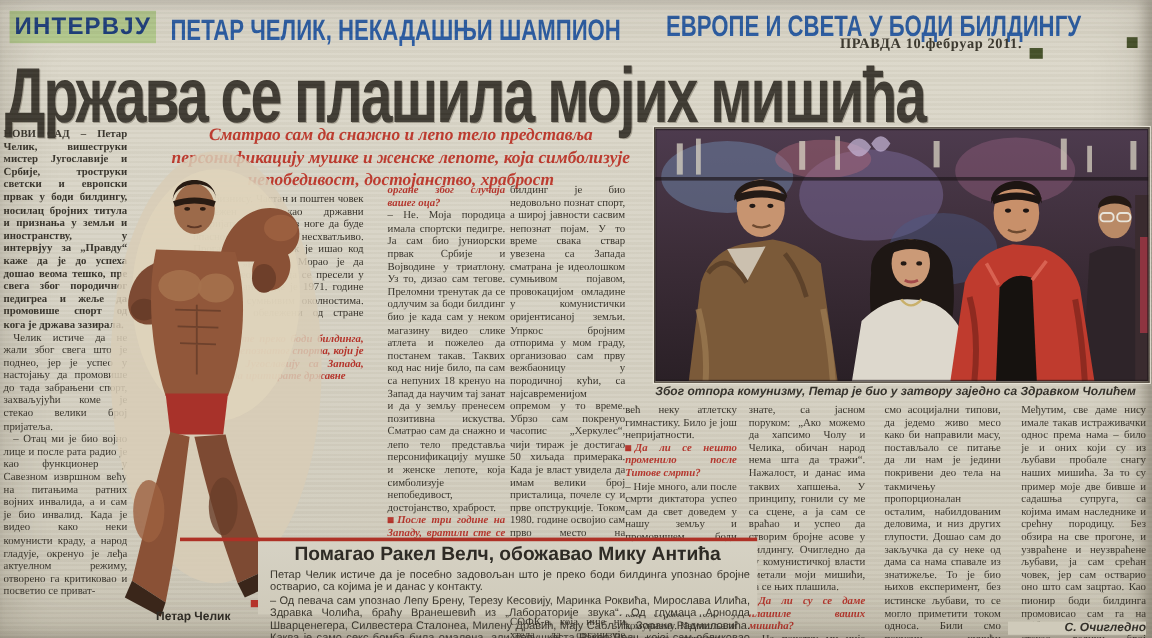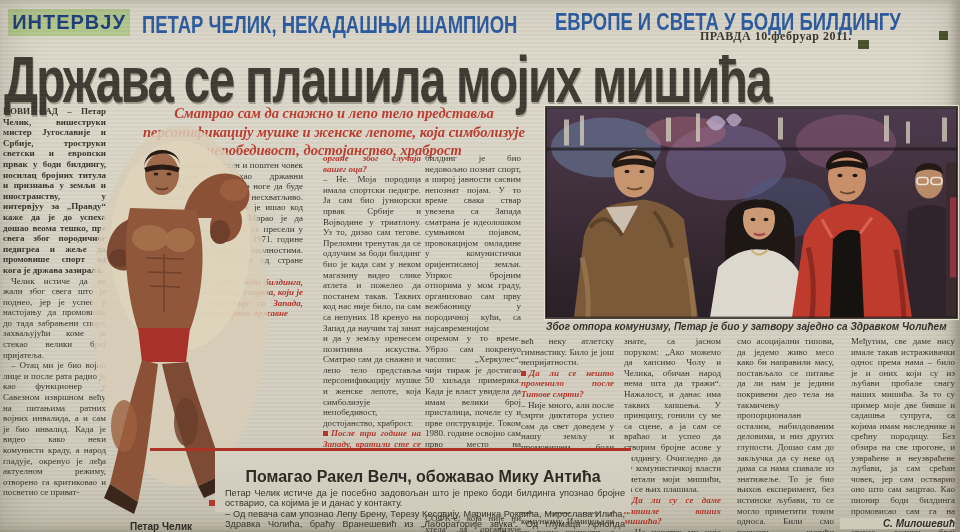--- a/index.html
+++ b/index.html
@@ -43,28 +43,28 @@
   .c2{left:161px;top:160px;width:142px;z-index:1;}
   .c3{left:323px;top:153px;width:98px;}
   .c4{left:425px;top:153px;width:96px;}
   .c5{left:521px;top:336px;width:93px;}
   .c6{left:624px;top:336px;width:97px;}
   .c7{left:737px;top:336px;width:97px;}
   .c8{left:851px;top:336px;width:104px;}
 
   
   .photo-left{left:88px;top:126px;width:184px;height:392px;z-index:2;}
-  .cap-left{left:130px;top:509px;z-index:3;color:#2f2c25;font:700 10px "Liberation Sans",sans-serif;margin-top:12px;}
+  .cap-left{left:130px;top:509px;z-index:3;color:#2f2c25;font:700 10px "Liberation Sans",sans-serif;}
   .photo-right{left:545px;top:106px;width:411px;height:211px;border:1px solid #4a4238;
     box-shadow:0 0 0 1px #e6e2d5;z-index:2;}
   .cap-right{left:546px;top:321px;width:404px;color:#33302a;font:700 italic 10px "Liberation Sans",sans-serif;}
 
   
   .box{left:215px;top:448px;width:416px;height:64px;z-index:3;
-    background:linear-gradient(180deg,#d6d2c4,#cfcaba);border-top:3px solid #ae3126;padding-top:16px;box-sizing:border-box;}
+    background:linear-gradient(180deg,#d6d2c4,#cfcaba);border-top:3px solid #ae3126;padding-top:2px;box-sizing:border-box;}
   .box-title{text-align:center;color:#2e2b25;font:700 16px "Liberation Sans",sans-serif;margin:1px 0 2px 0;}
   .box-body{font:9.2px "Liberation Sans",sans-serif;line-height:10.4px;text-align:justify;color:#3a362d;padding:0 6px 0 10px;}
   .box-body p{margin:0;}
   .redline-ext{left:150px;top:448px;width:66px;height:3px;background:#ae3126;z-index:3;}
   .box-bullet{left:209px;top:500px;width:6px;height:6px;background:#b5342b;z-index:4;}
 
   .credit{left:840px;top:518px;width:115px;text-align:right;z-index:4;background:#cfcaba;
     color:#33302a;font:700 italic 10px "Liberation Sans",sans-serif;}
 </style>
 </head>
@@ -117,21 +117,21 @@
     <p class="noind">– На почетку ми није било јасно, па сам истраживао. О нама билдерима у то време кружиле су разне приче: да</p>
   </div>
 
   <div class="abs col c7">
     <p class="noind">смо асоцијални типови, да једемо живо месо како би направили масу, постављало се питање да ли нам је једини покривени део тела на такмичењу пропорционалан осталим, набилдованим деловима, и низ других глупости. Дошао сам до закључка да су неке од дама са нама спавале из знатижеље. То је био њихов експеримент, без истинске љубави, то се могло приметити током односа. Били смо покусни кунићи знатижељних дама, или, како то волим да кажем, било је то експериментални секс.</p>
   </div>
 
   <div class="abs col c8">
     <p class="noind">Међутим, све даме нису имале такав истраживачки однос према нама – било је и оних који су из љубави пробале снагу наших мишића. За то су пример моје две бивше и садашња супруга, са којима имам наследнике и срећну породицу. Без обзира на све прогоне, и узвраћене и неузвраћене љубави, ја сам срећан човек, јер сам остварио оно што сам зацртао. Као пионир боди билдинга промовисао сам га на најбољи могући начин и стекао велики број пријатеља – каже Петар Челик.</p>
   </div>
-  <div class="abs credit">С. Милошевић</div>
+  <div class="abs credit">С. Очигледно</div>
 
   <svg class="abs photo-left" viewBox="0 0 184 392">
     <ellipse cx="92" cy="180" rx="88" ry="180" fill="#d8cdb6" opacity="0.85"></ellipse>
     <ellipse cx="92" cy="120" rx="70" ry="105" fill="#e0d4bc" opacity="0.8"></ellipse>
 
     <path d="M95,92 C98,60 126,40 150,50 C166,58 164,80 152,86 C158,98 150,118 134,116 C122,114 120,100 124,92 Z" fill="#8a5136"></path>
     <ellipse cx="146" cy="64" rx="14" ry="11" fill="#9c6040" opacity="0.9"></ellipse>
     <ellipse cx="132" cy="106" rx="10" ry="12" fill="#6e3f2a"></ellipse>
 
     <path d="M60,92 C38,88 22,102 19,124 C17,140 30,148 44,143 C56,138 60,120 62,106 Z" fill="#7d4a33"></path>

